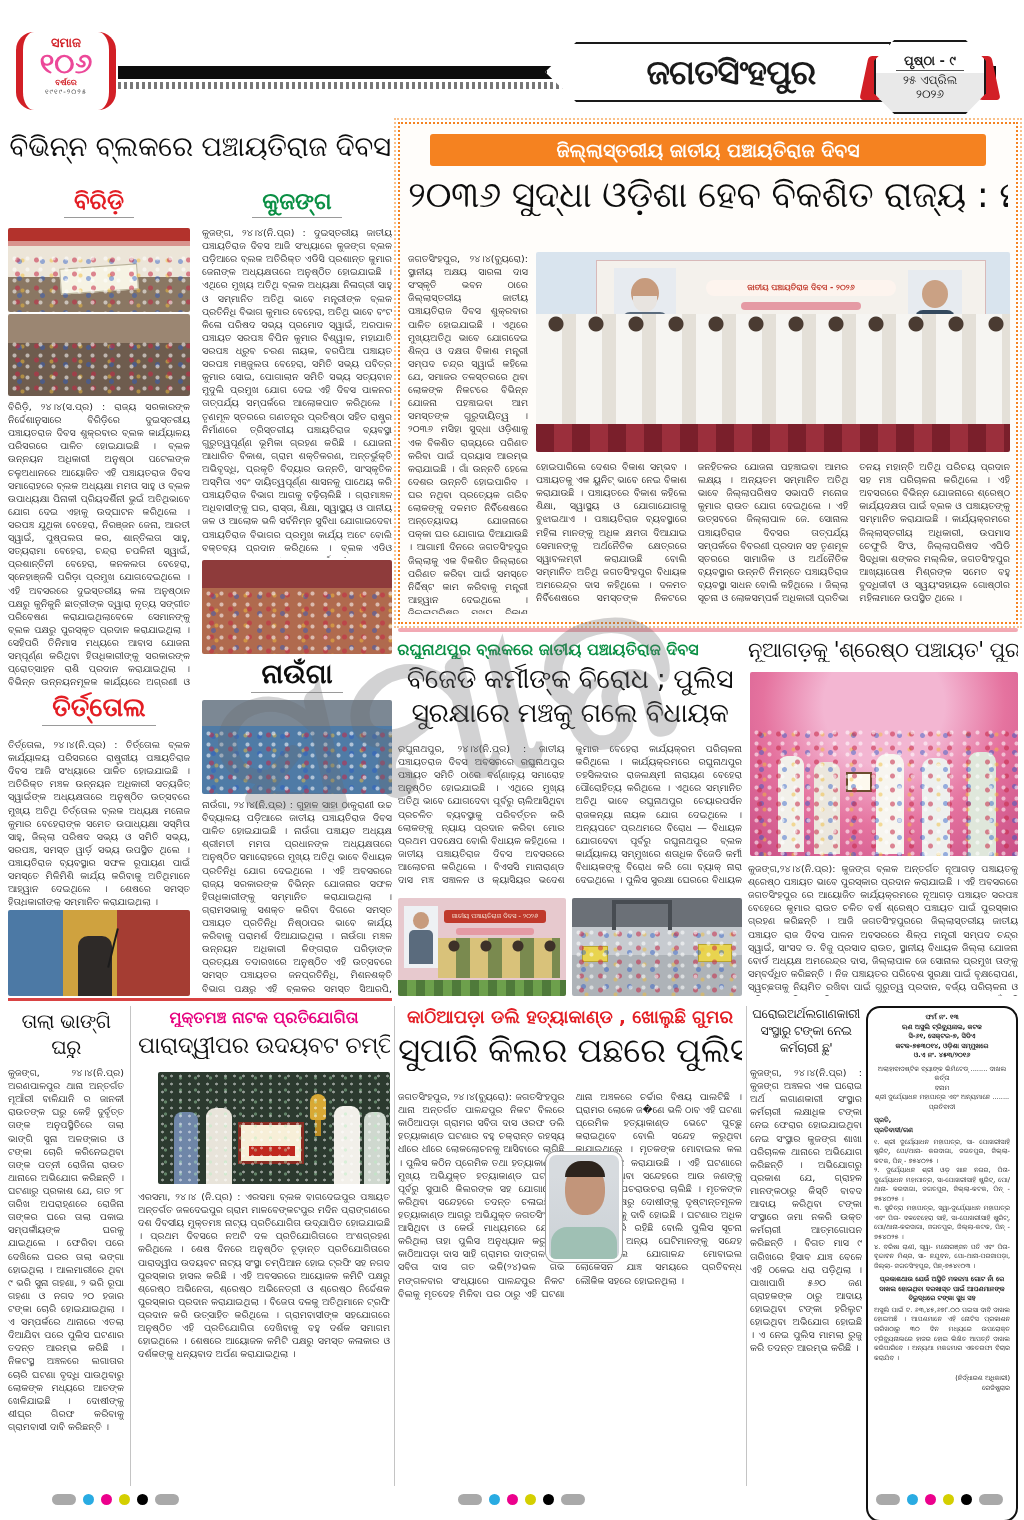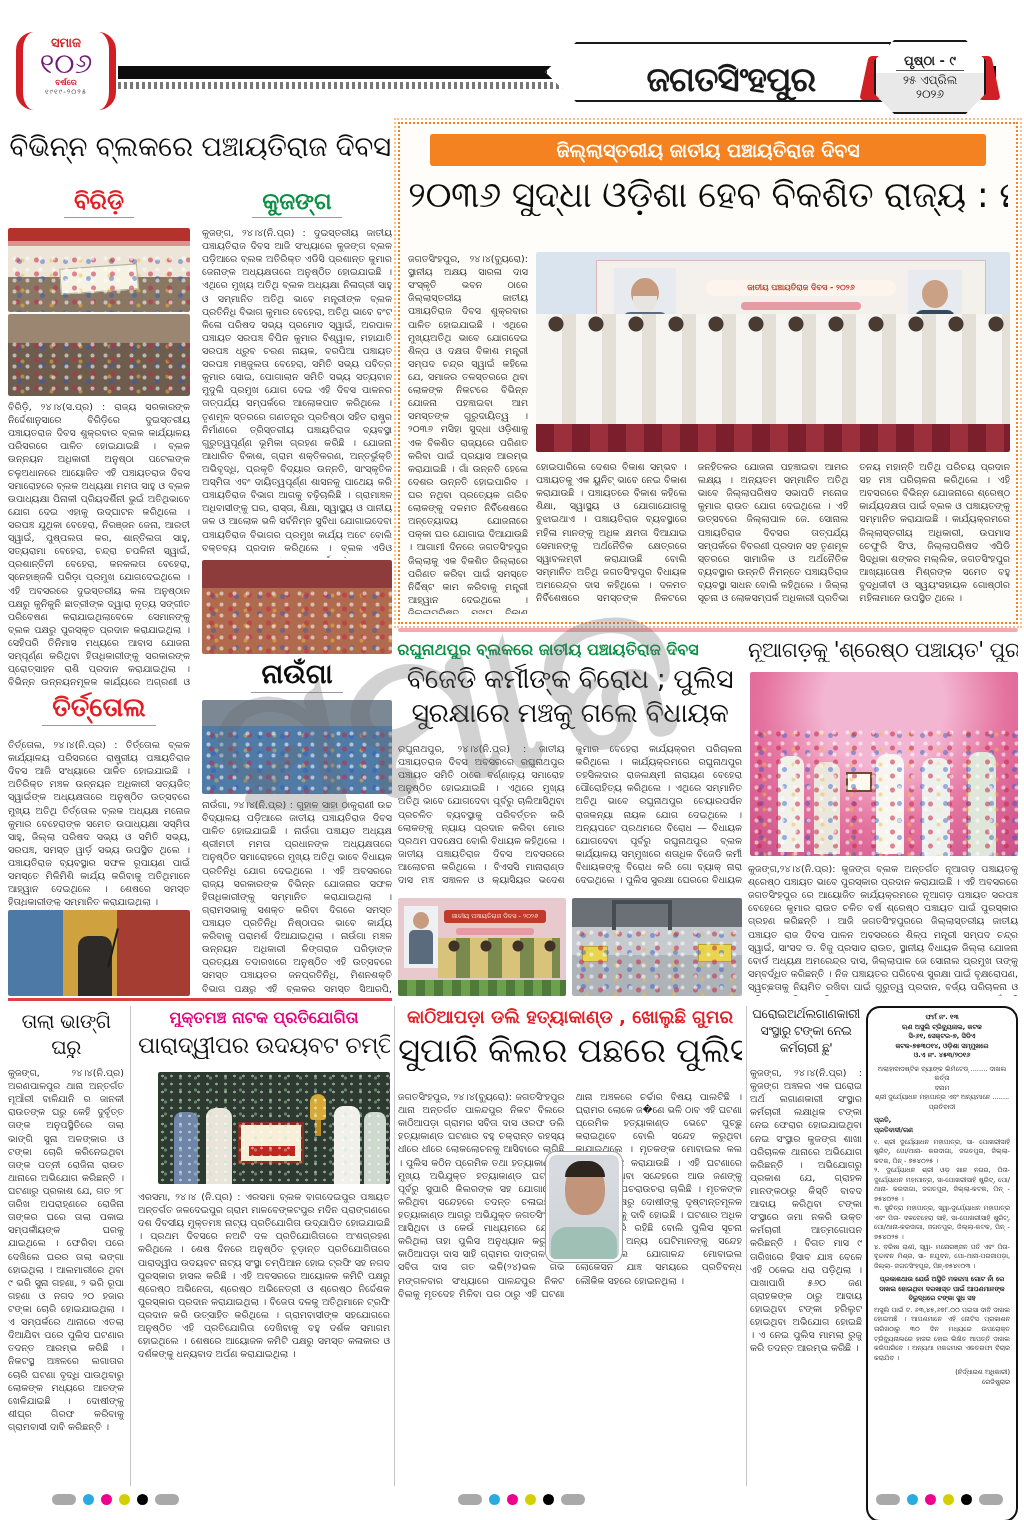--- a/index.html
+++ b/index.html
@@ -37,32 +37,32 @@
 </style>
 </head>
 <body>
 
 <div class="abs" style="left:0;top:0;width:1024px;height:118px">
 
   <div class="abs" style="left:16px;top:28px;width:100px;height:88px;background:#fff;border-radius:10px;text-align:center">
     <div class="abs" style="left:0;top:4px;width:20px;height:78px;border-left:7px solid #d21f26;border-radius:18px 0 0 18px"></div>
     <div class="abs" style="right:0;top:4px;width:20px;height:78px;border-right:7px solid #d21f26;border-radius:0 18px 18px 0"></div>
     <div style="margin-top:7px;font-size:13px;font-weight:bold;color:#d21f26">ସମାଜ</div>
-    <div style="font-size:28px;line-height:.95;font-weight:normal;color:#701a75">୧୦୬</div>
+    <div style="font-size:28px;line-height:.95;font-weight:bold;color:#ec4899">୧୦୬</div>
     <div style="font-size:8px;color:#d21f26;font-weight:bold">ବର୍ଷରେ</div>
     <div style="font-size:7px;color:#333;letter-spacing:1px">୧୯୧୯-୨୦୨୫</div>
   </div>
 
   <div class="abs" style="left:118px;top:66px;width:448px;height:13px;background:#0d0d0d"></div>
   <div class="abs" style="left:118px;top:82px;width:448px;height:7px;background:repeating-linear-gradient(90deg,#777 0 3px,#fff 3px 6px)"></div>
   <div class="abs" style="left:880px;top:66px;width:116px;height:13px;background:#0d0d0d"></div>
   <div class="abs" style="left:880px;top:82px;width:116px;height:7px;background:repeating-linear-gradient(90deg,#777 0 3px,#fff 3px 6px)"></div>
 
   <div class="abs" style="left:545px;top:42px;width:346px;height:60px;background:#fff;border:2.5px solid #1a1a1a;
-              clip-path:polygon(0 50%,9% 0,100% 0,100% 100%,9% 100%);display:flex;align-items:flex-end;justify-content:center">
+              clip-path:polygon(0 50%,9% 0,100% 0,100% 100%,9% 100%);display:flex;align-items:center;justify-content:center">
     <span style="font-size:34px;font-weight:bold;letter-spacing:-1px;margin-left:26px">ଜଗତସିଂହପୁର</span>
   </div>
 
   <div class="abs" style="left:868px;top:40px;width:124px;height:74px">
     <div class="abs" style="left:-4px;top:16px;width:22px;height:44px;background:#d21f26;transform:skewX(-12deg);border-radius:4px"></div>
     <div class="abs" style="right:-4px;top:16px;width:22px;height:44px;background:#d21f26;transform:skewX(12deg);border-radius:4px"></div>
     <div class="abs" style="left:6px;top:0;width:112px;height:74px;background:linear-gradient(180deg,#fff 0 45%,#e9e9e9 45% 100%);
                 border:2px solid #1a1a1a;clip-path:polygon(18% 0,82% 0,100% 28%,100% 72%,82% 100%,18% 100%,0 72%,0 28%);
                 display:flex;flex-direction:column;align-items:center;justify-content:center">
       <div style="font-size:13px;font-weight:bold;border-bottom:1px solid #555;padding:0 8px 1px">ପୃଷ୍ଠା - ୯</div>
@@ -205,21 +205,21 @@
 ବନାମ
 ଶ୍ରୀ ଦୁର୍ଯ୍ୟୋଧନ ମହାପାତ୍ର ଏବଂ ଅନ୍ୟମାନେ ........ ପ୍ରତିବାଦୀ</div>
   <div class="notice-txt prewrap" style="margin-top:4px;font-weight:bold">ପ୍ରତି,
 ପ୍ରତିବାଦୀ/ଗଣ</div>
   <div class="notice-txt prewrap" style="margin-top:2px;text-align:justify">୧. ଶ୍ରୀ ଦୁର୍ଯ୍ୟୋଧନ ମହାପାତ୍ର, ସା- ପୋଖରୀସାହି ଷ୍ଟ୍ରିଟ୍, ପୋ/ଥାନା- କରଦାଗା, ଜଗତପୁର, ଜିଲ୍ଲା-କଟକ, ପିନ୍ - ୭୫୪୦୨୫ ।
 ୨. ଦୁର୍ଯ୍ୟୋଧନ ଶ୍ରୀ ଓଡ଼ ଖାନ ନଗର, ପିତା- ଦୁର୍ଯ୍ୟୋଧନ ମହାପାତ୍ର, ସା-ପୋଖରୀସାହି ଷ୍ଟ୍ରିଟ୍, ପୋ/ଥାନା- କରଦାଗା, ଜଗତପୁର, ଜିଲ୍ଲା-କଟକ, ପିନ୍ - ୭୫୪୦୨୫ ।
 ୩. ସୁଚିତ୍ରା ମହାପାତ୍ର, ସ୍ୱା-ଦୁର୍ଯ୍ୟୋଧନ ମହାପାତ୍ର ଏବଂ ପିତା- ଦଳବେହେରା ସାହି, ସା-ପୋଖରୀସାହି ଷ୍ଟ୍ରିଟ୍, ପୋ/ଥାନା-କରଦାଗା, ଜଗତପୁର, ଜିଲ୍ଲା-କଟକ, ପିନ୍ - ୭୫୪୦୨୫ ।
 ୪. ବରିଷା ରାଣୀ, ସ୍ୱା- ମନୋରଞ୍ଜନ ପତି ଏବଂ ପିତା- ବୃନ୍ଦାବନ ମିଶ୍ର, ସା- ନଯୁବନ, ପୋ-ଥାନା-ପରଜାପଡ଼ା, ଜିଲ୍ଲା- ଜଗତସିଂହପୁର, ପିନ୍-୭୫୪୧୦୩ ।</div>
   <div class="notice-txt ctr prewrap" style="margin-top:4px;font-weight:bold">ପ୍ରକାଶଥାଉ ଯେଉଁ ଅସ୍ଥିତି ମକଦ୍ଦମା ଗୋଟ ନାଁ ରେ ଦାଖଲ ହୋଇଥିବା ଦରଖାସ୍ତ ପାଇଁ ଆପଣମାନଙ୍କ ବିରୁଦ୍ଧରେ ଟଙ୍କା ସୁଧ ସହ</div>
   <div class="notice-txt prewrap" style="margin-top:2px;text-align:justify">ଅସୁଲି ପାଇଁ ଟ. ୬୩,୪୫,୬୭୮.୦୦ ପଇସା ଦାବି ଦାଖଲ ହୋଇଅଛି । ଆପଣମାନେ ଏହି ନୋଟିସ ପ୍ରକାଶନ ତାରିଖଠାରୁ ୩୦ ଦିନ ମଧ୍ୟରେ ଉପରୋକ୍ତ ଟ୍ରିବ୍ୟୁନାଲରେ ହାଜର ହୋଇ ଲିଖିତ ଆପତ୍ତି ଦାଖଲ କରିପାରିବେ । ଅନ୍ୟଥା ମକଦ୍ଦମାର ଏକତରଫା ବିଚାର କରାଯିବ ।</div>
-  <div class="notice-txt prewrap" style="margin-top:5px;text-align:right">(ନିର୍ଦ୍ଧାରଣ ଅଧିକାରୀ)
+  <div class="notice-txt prewrap" style="margin-top:11px;text-align:right">(ନିର୍ଦ୍ଧାରଣ ଅଧିକାରୀ)
 ରେଜିଷ୍ଟ୍ରାର</div>
 </div>
 
 <div class="dots" style="left:52px;top:1494px">
   <span class="pill"></span>
   <span class="dot" style="background:#29abe2"></span>
   <span class="dot" style="background:#ec008c"></span>
   <span class="dot" style="background:#d4cf00"></span>
   <span class="dot" style="background:#000"></span>
   <span class="pill"></span>

